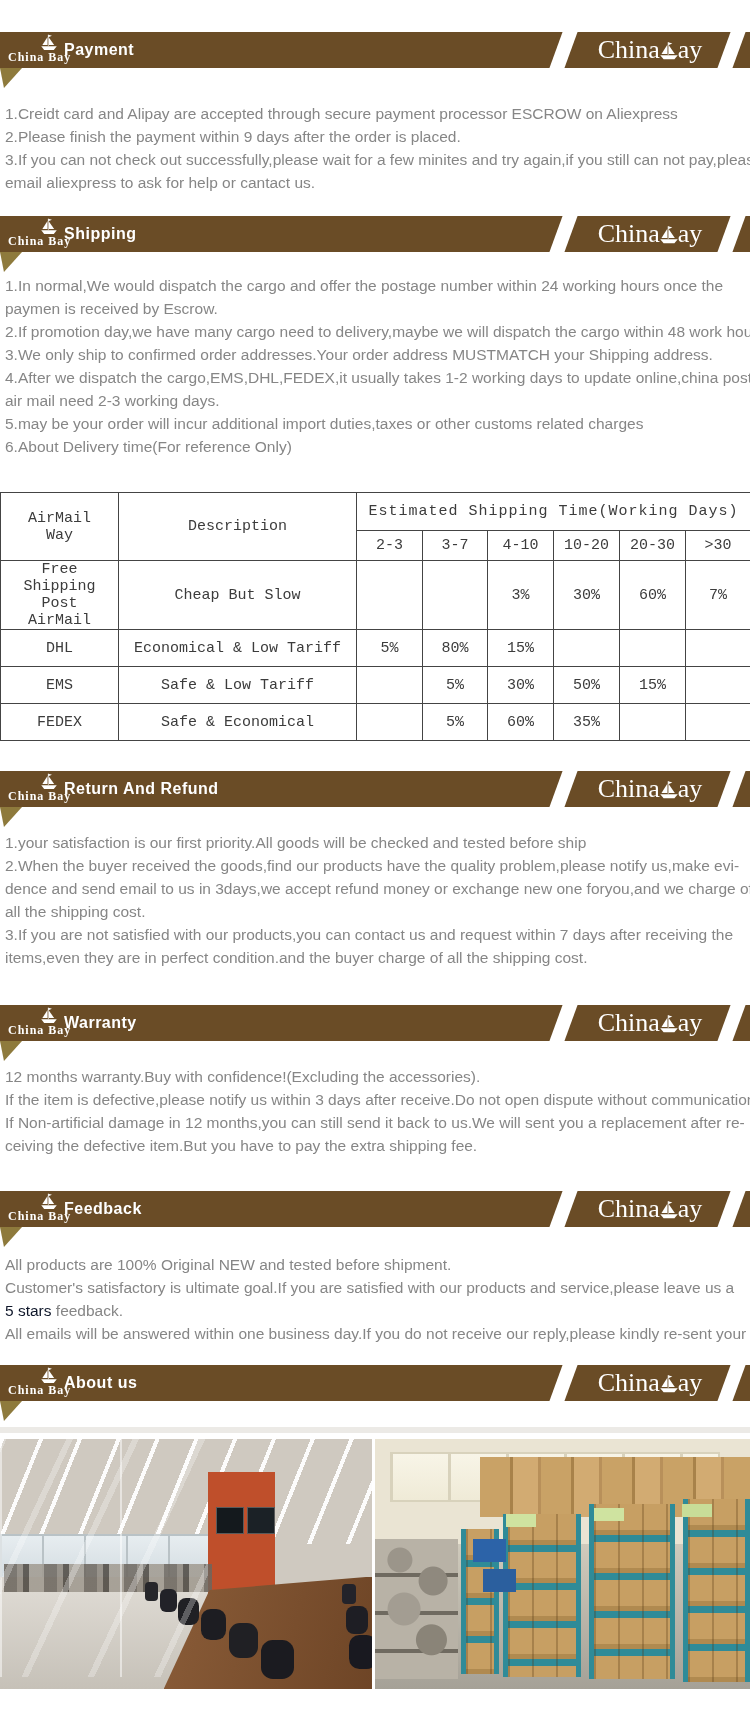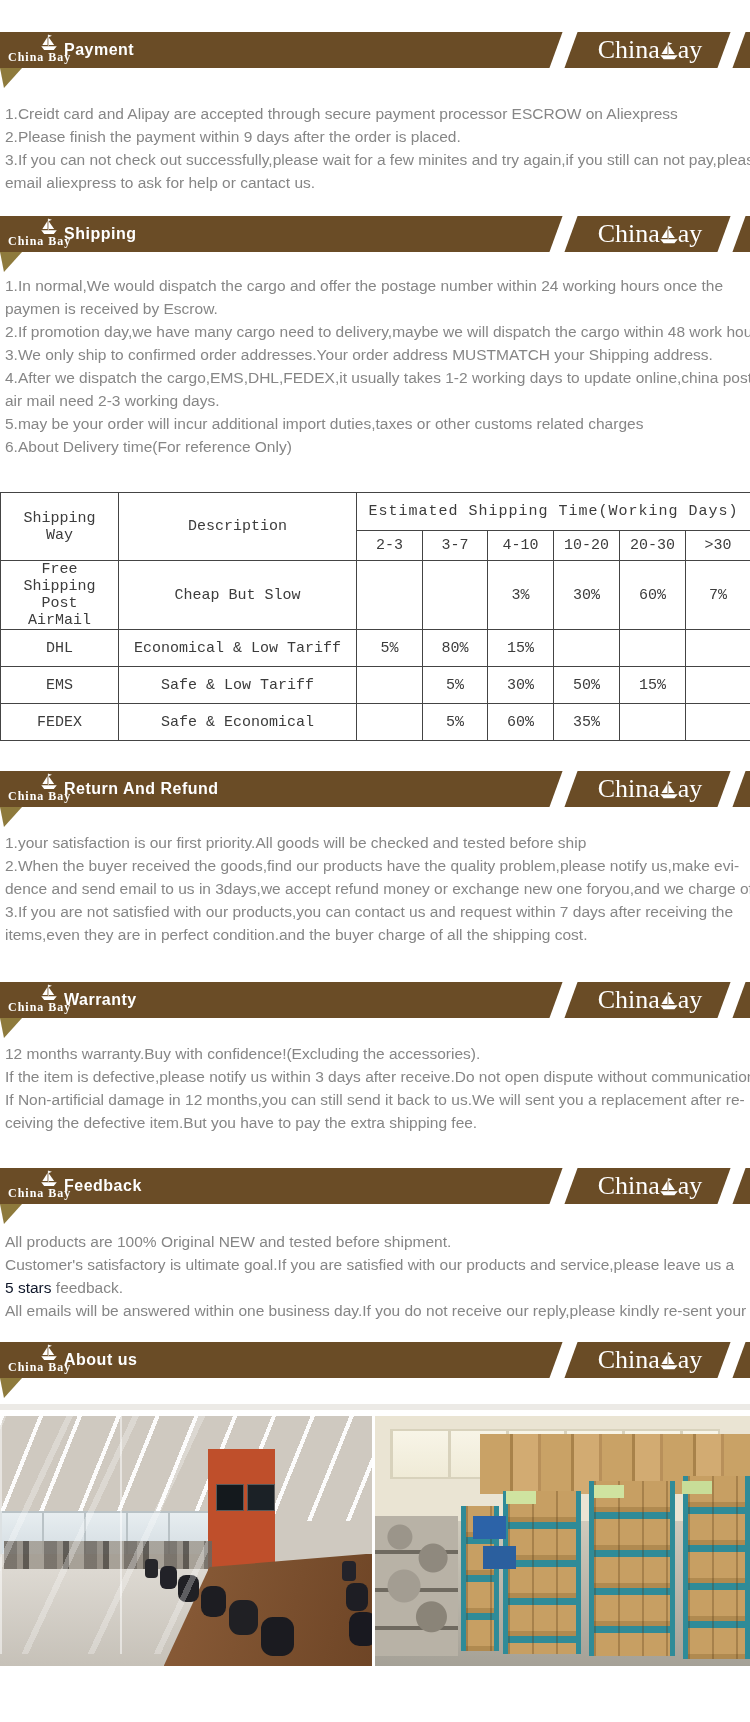--- a/index.html
+++ b/index.html
@@ -190,21 +190,21 @@
       <col style="width:238px">
     <col style="width:66px">
       <col style="width:65px">
       <col style="width:66px">
     <col style="width:66px">
       <col style="width:66px">
       <col style="width:65px">
   </colgroup>
   <tbody>
       <tr class="h1">
-    <td rowspan="2">Shipping Way</td>
+    <td rowspan="2">AirMail Way</td>
     <td rowspan="2">Description</td>
     <td colspan="6" class="c-group">Estimated Shipping Time(Working Days)</td>
   </tr>
   <tr class="h2">
     <td>2-3</td>
     <td>3-7</td>
     <td>4-10</td>
     <td>10-20</td>
     <td>20-30</td>
     <td>&gt;30</td>
@@ -275,20 +275,21 @@
       </svg><span>ay</span>
   </div>
   <div class="slash slash-right"></div>
 </div>
 <div class="fold"></div>
 
 <div class="para mt-ret-text">
   <div class="ln">1.your satisfaction is our first priority.All goods will be checked and tested before ship</div>
   <div class="ln">2.When the buyer received the goods,find our products have the quality problem,please notify us,make evi-</div>
   <div class="ln">dence and send email to us in 3days,we accept refund money or exchange new one foryou,and we charge of</div>
+  <div class="ln">all the shipping cost.</div>
   <div class="ln">3.If you are not satisfied with our products,you can contact us and request within 7 days after receiving the</div>
   <div class="ln">items,even they are in perfect condition.and the buyer charge of all the shipping cost.</div>
 </div>
 
 <div class="banner mt-war-banner">
   <div class="logo-left">
     <svg class="boat" width="18" height="17" viewBox="0 0 24 23" fill="#fff">
         <path d="M11 1 L16 2.5 L11 4.5 Z"></path>
         <rect x="10.5" y="1" width="1" height="15"></rect>
         <path d="M10 4 L3 15 L10 15 Z"></path>

